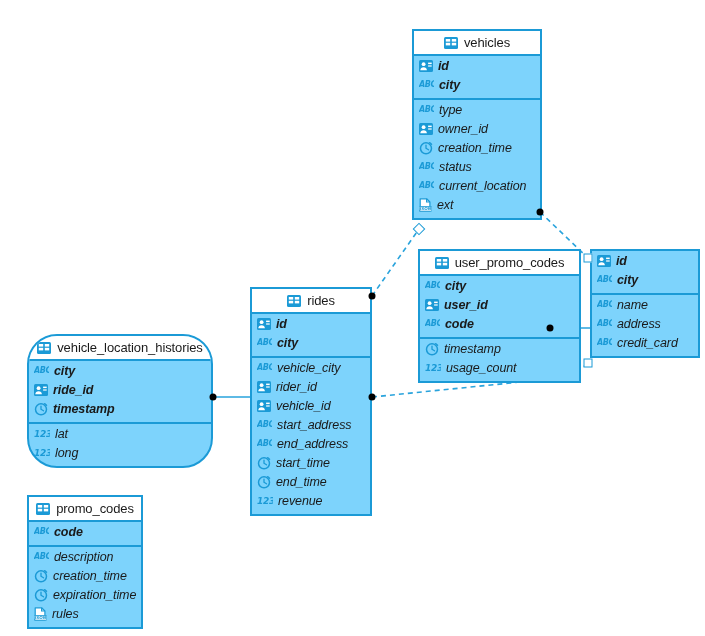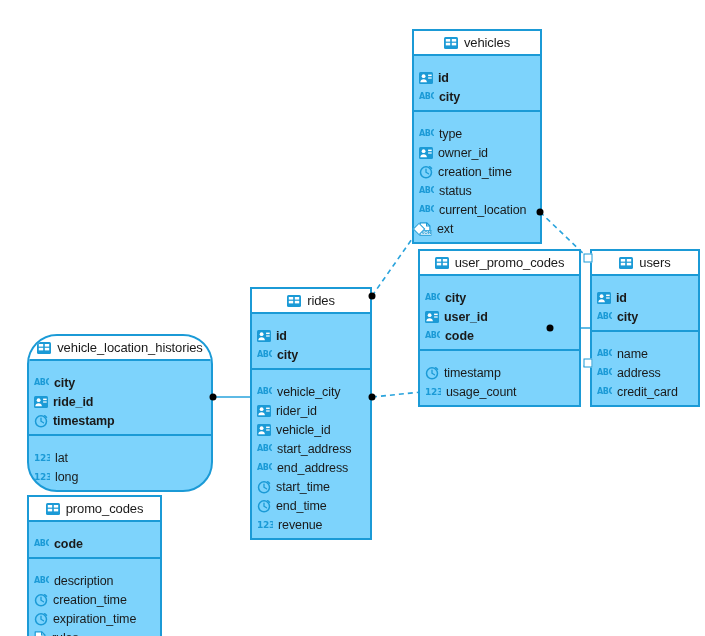--- a/index.html
+++ b/index.html
@@ -51,21 +51,22 @@
     padding: 0 6px;
   }
   .tbl-title {
     font-size: 13px;
     color: #1a1a1a;
     white-space: nowrap;
     letter-spacing: -0.1px;
   }
 
   .tbl-section {
-    padding: 12px 0 4px 0;
+    padding: 0 0 4px 0;
+    font-style: italic;
   }
   .tbl-section.pk {
     border-bottom: 2px solid #1b9ad6;
   }
 
   .field-row {
     display: flex;
     align-items: center;
     gap: 5px;
     height: 19px;
@@ -276,32 +277,20 @@
             <span class="ico">
               <svg width="16" height="11" viewBox="0 0 16 11">
       <text x="0" y="8.6" font-family="DejaVu Sans, sans-serif" font-size="9" font-weight="bold" fill="#1b9ad6" letter-spacing="-0.3">123</text>
     </svg>
             </span>
             <span class="field-name">usage_count</span>
           </div>
         </div>
       </div>
       <div class="table-node" style="left: 590px; top: 249px; width: 110px;">
-        <div class="tbl-header">
-          <span class="ico">
-            <svg width="14" height="12" viewBox="0 0 14 12">
-      <rect x="0" y="0" width="14" height="12" rx="1.5" fill="#1b9ad6"></rect>
-      <rect x="1.8" y="2" width="4.4" height="2.6" fill="#fff"></rect>
-      <rect x="7.8" y="2" width="4.4" height="2.6" fill="#fff"></rect>
-      <rect x="1.8" y="5.8" width="4.4" height="2.6" fill="#fff"></rect>
-      <rect x="7.8" y="5.8" width="4.4" height="2.6" fill="#fff"></rect>
-    </svg>
-          </span>
-          <span class="tbl-title">users</span>
-        </div>
         <div class="tbl-section pk">
           <div class="field-row">
             <span class="ico">
               <svg width="14" height="12" viewBox="0 0 14 12">
       <rect x="0" y="0" width="14" height="12" rx="1.5" fill="#1b9ad6"></rect>
       <circle cx="4.6" cy="4.2" r="1.9" fill="#fff"></circle>
       <path d="M1.3 10.2c0-1.9 1.5-3 3.3-3s3.3 1.1 3.3 3z" fill="#fff"></path>
       <rect x="9.1" y="2.6" width="3.6" height="1.5" fill="#fff"></rect>
       <rect x="9.1" y="5.4" width="3.6" height="1.2" fill="#fff"></rect>
     </svg>
@@ -515,21 +504,21 @@
           <div class="field-row">
             <span class="ico">
               <svg width="16" height="11" viewBox="0 0 16 11">
       <text x="0" y="8.6" font-family="DejaVu Sans, sans-serif" font-size="9" font-weight="bold" fill="#1b9ad6" letter-spacing="-0.3">123</text>
     </svg>
             </span>
             <span class="field-name">long</span>
           </div>
         </div>
       </div>
-      <div class="table-node" style="left: 27px; top: 495px; width: 135px;">
+      <div class="table-node" style="left: 27px; top: 495px; width: 116px;">
         <div class="tbl-header">
           <span class="ico">
             <svg width="14" height="12" viewBox="0 0 14 12">
       <rect x="0" y="0" width="14" height="12" rx="1.5" fill="#1b9ad6"></rect>
       <rect x="1.8" y="2" width="4.4" height="2.6" fill="#fff"></rect>
       <rect x="7.8" y="2" width="4.4" height="2.6" fill="#fff"></rect>
       <rect x="1.8" y="5.8" width="4.4" height="2.6" fill="#fff"></rect>
       <rect x="7.8" y="5.8" width="4.4" height="2.6" fill="#fff"></rect>
     </svg>
           </span>

